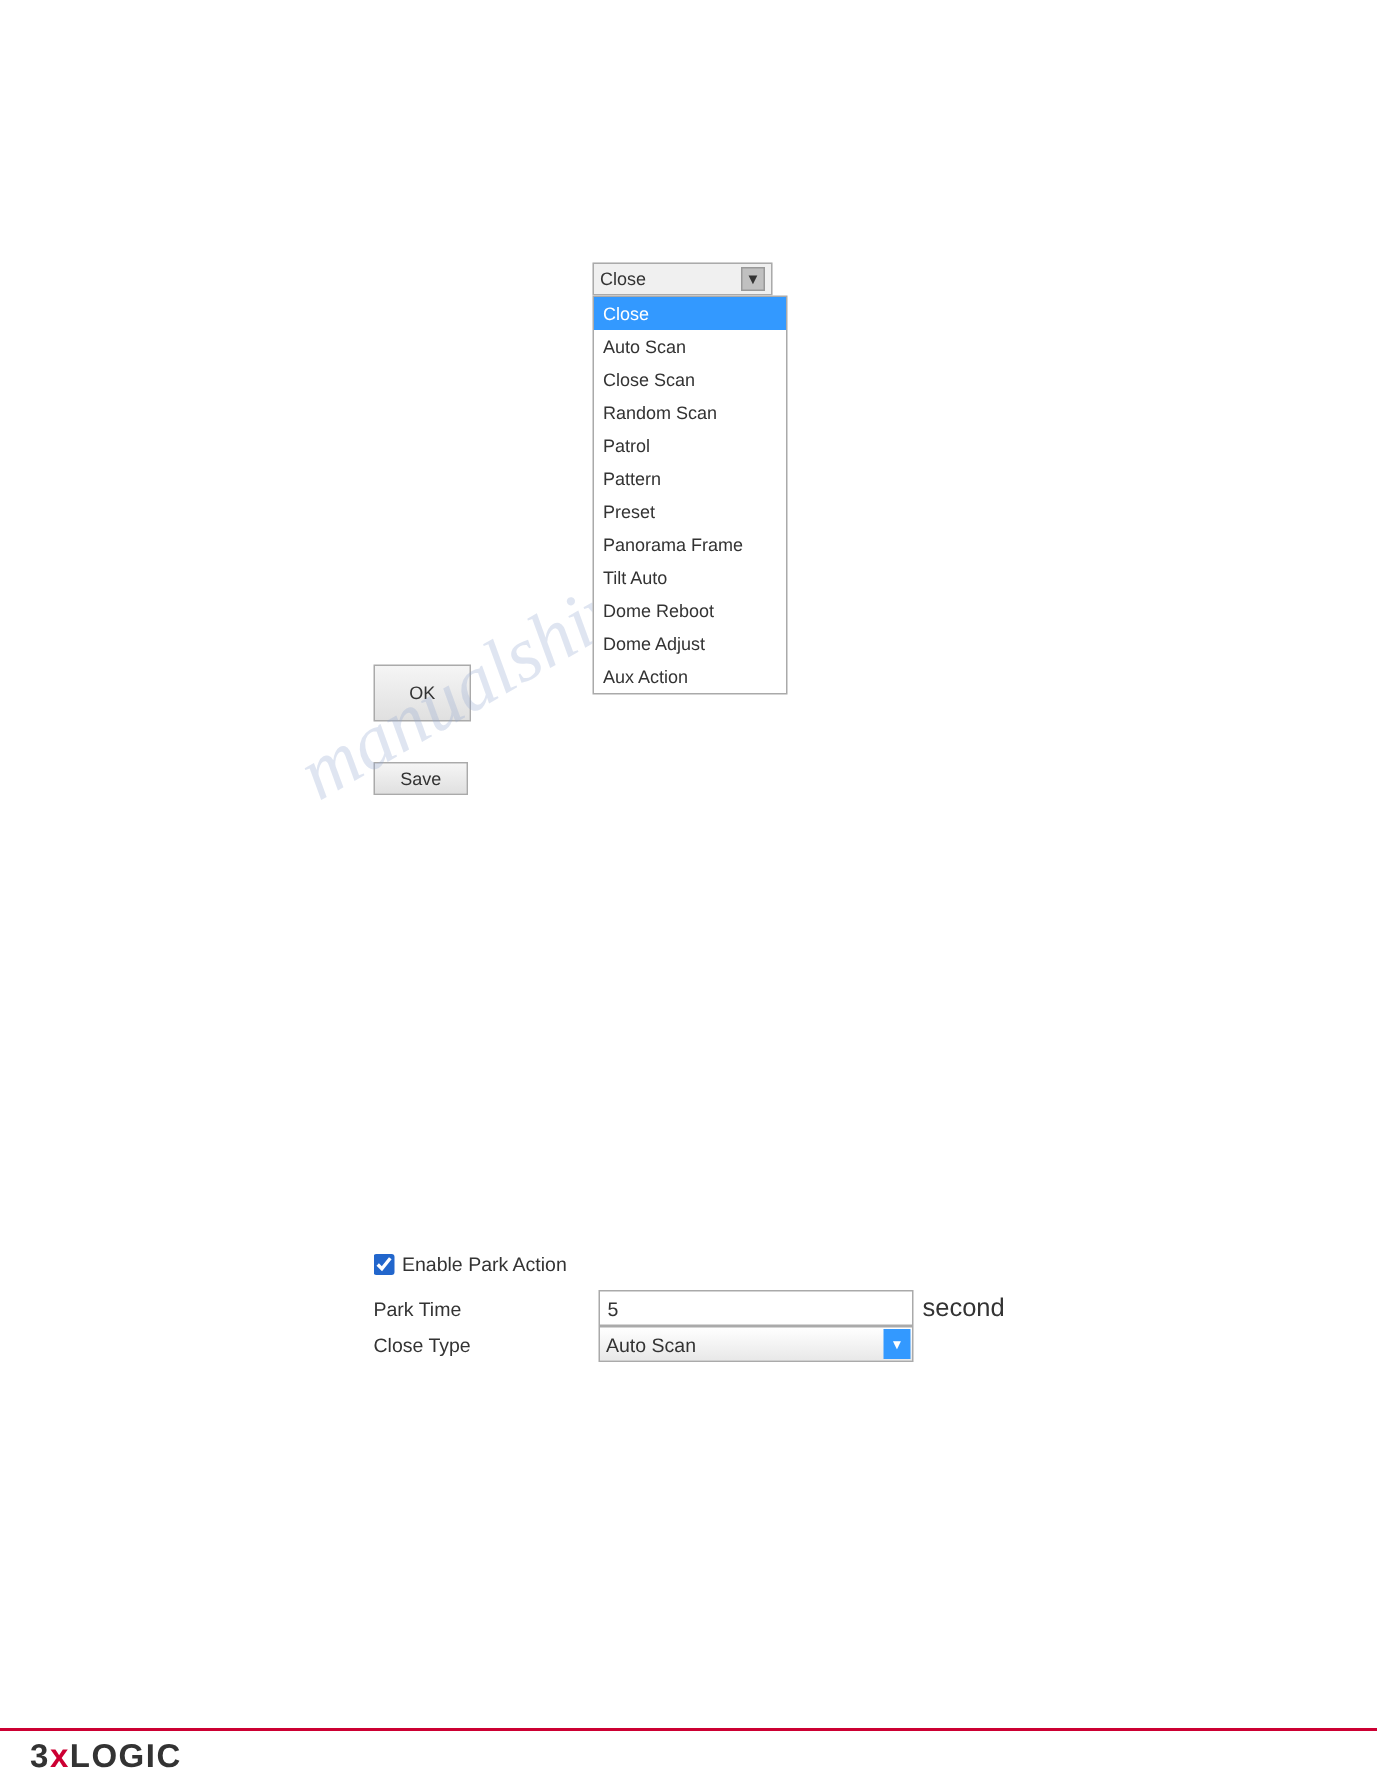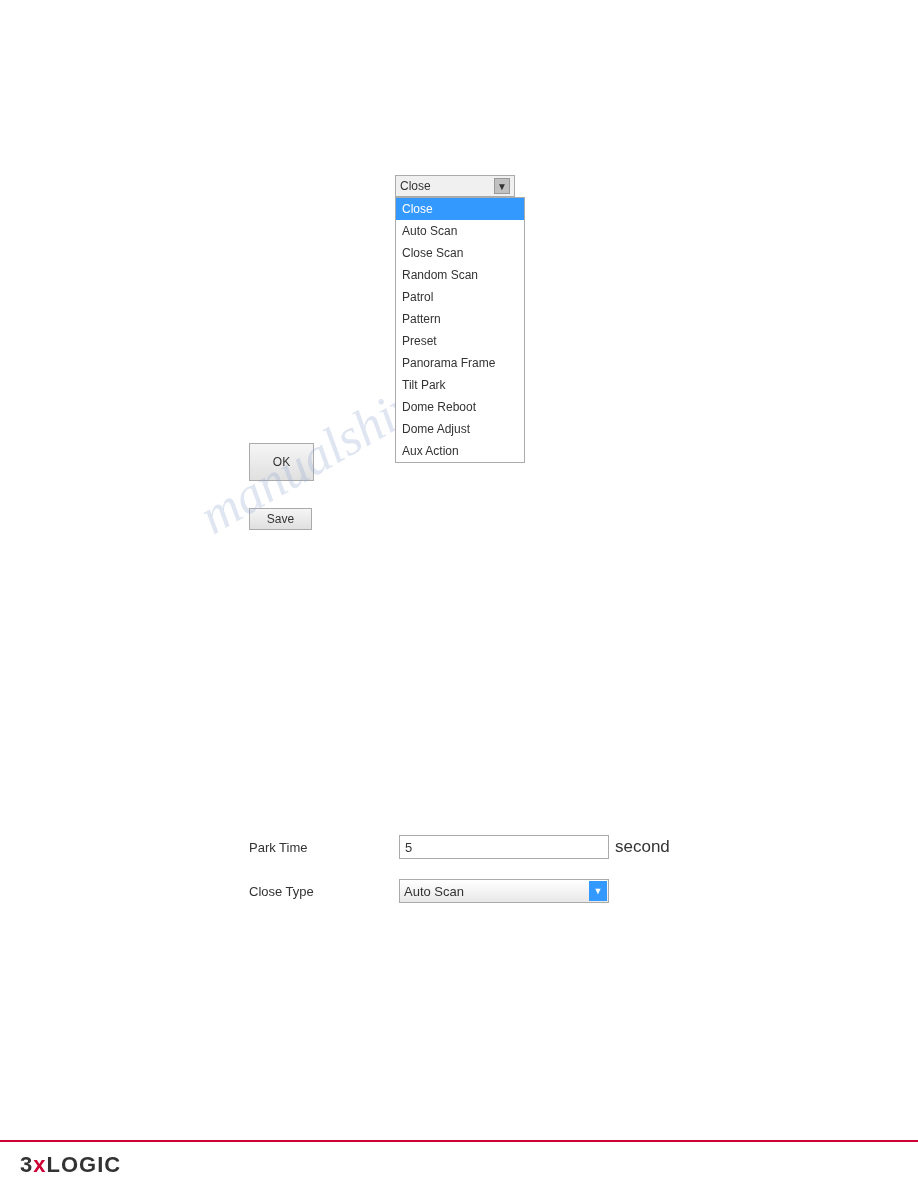--- a/index.html
+++ b/index.html
@@ -136,21 +136,21 @@
     }
 
     .enable-park-label {
       font-size: 13px;
       color: #333;
     }
 
     .park-form {
       display: grid;
       grid-template-columns: 150px 210px auto;
-      row-gap: 20px;
+      row-gap: 0;
       align-items: center;
     }
 
     .form-label {
       font-size: 13px;
       color: #333;
     }
 
     .park-time-input {
       width: 210px;
@@ -218,21 +218,21 @@
       pointer-events: none;
       user-select: none;
       font-family: Georgia, serif;
     }
 
     .footer {
       position: absolute;
       bottom: 0;
       left: 0;
       width: 918px;
-      height: 48px;
+      height: 36px;
       border-top: 2px solid #cc0033;
       display: flex;
       align-items: center;
       padding-left: 20px;
       background: #ffffff;
     }
 
     .logo-text {
       font-size: 22px;
       font-weight: bold;
@@ -256,40 +256,44 @@
     </div>
     <div class="dropdown-list">
       <div class="dropdown-item selected">Close</div>
       <div class="dropdown-item">Auto Scan</div>
       <div class="dropdown-item">Close Scan</div>
       <div class="dropdown-item">Random Scan</div>
       <div class="dropdown-item">Patrol</div>
       <div class="dropdown-item">Pattern</div>
       <div class="dropdown-item">Preset</div>
       <div class="dropdown-item">Panorama Frame</div>
-      <div class="dropdown-item">Tilt Park</div>
+      <div class="dropdown-item">Tilt Auto</div>
       <div class="dropdown-item">Dome Reboot</div>
       <div class="dropdown-item">Dome Adjust</div>
       <div class="dropdown-item">Aux Action</div>
     </div>
   </div>
 
   <div class="ok-button">
     <span>OK</span>
   </div>
 
   <div class="save-button">
     <span>Save</span>
   </div>
 
   <div class="watermark">
     <span>manualshive.com</span>
   </div>
 
   <div class="park-action-section">
+    <div class="enable-park-row">
+      <input type="checkbox" class="enable-park-checkbox" checked="" style="">
+      <label class="enable-park-label">Enable Park Action</label>
+    </div>
     <div class="park-form">
       <span class="form-label">Park Time</span>
       <input type="text" class="park-time-input" value="5" style="">
       <span class="second-label">second</span>
 
       <span class="form-label">Close Type</span>
       <div class="select-wrapper">
         <select class="action-type-select">
           <option value="auto_scan">Auto Scan</option>
           <option value="frame_scan">Frame Scan</option>

